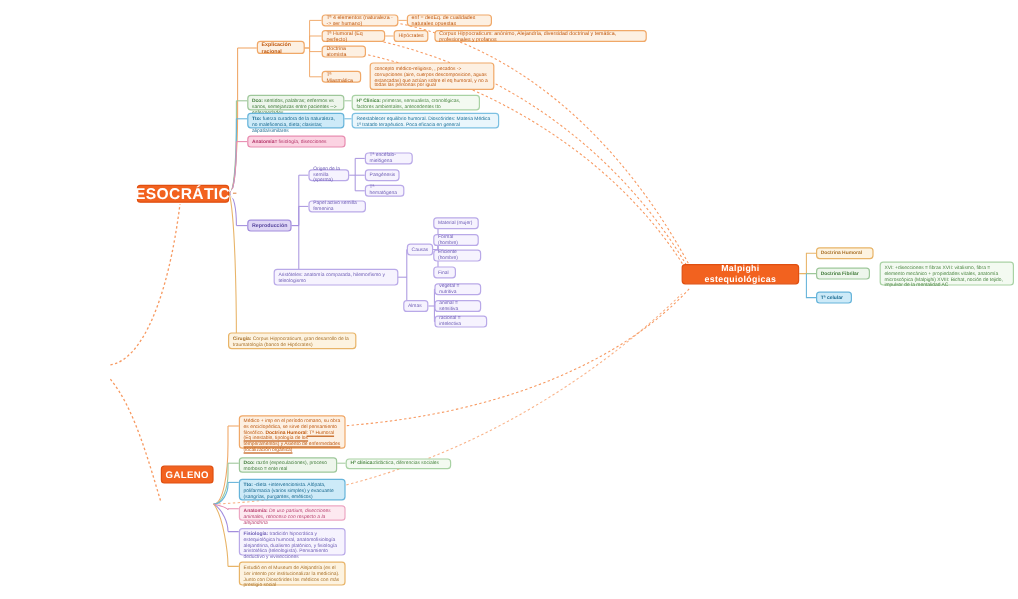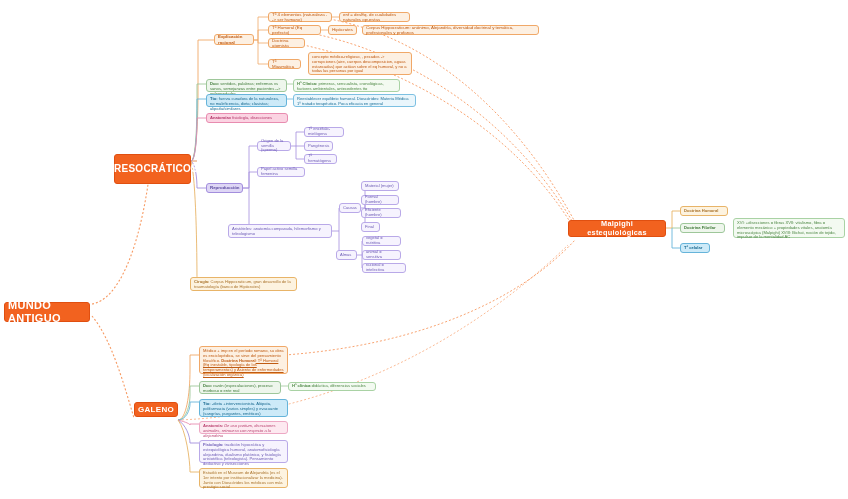--- a/index.html
+++ b/index.html
@@ -11,23 +11,23 @@
 
   .node{position:absolute;box-sizing:border-box;border:1px solid #ccc;border-radius:3px;
         background:#fff;padding:2px 3px;line-height:1.18;}
   .node .t{display:block;}
 
   
   .root{background:#f2621f;border:1px solid #e04f10;border-radius:3px;color:#fff;
         font-weight:bold;letter-spacing:.3px;}
   #mundo-antiguo{left:4px;top:302px;width:86px;height:20px;font-size:11px;
         display:flex;align-items:center;justify-content:center;}
-  #presocraticos{left:114px;top:154px;width:77px;height:30px;font-size:10px;
+  #presocraticos{left:114px;top:154px;width:77px;height:15px;font-size:13px;
         display:flex;align-items:center;justify-content:center;}
-  #galeno{left:134px;top:402px;width:44px;height:15px;font-size:8px;
+  #galeno{left:134px;top:388px;width:44px;height:15px;font-size:8px;
         display:flex;align-items:center;justify-content:center;}
   #doctrinas{left:568px;top:220px;width:98px;height:17px;font-size:7.3px;
         display:flex;align-items:center;justify-content:center;text-align:center;}
 
   
   .or{background:#fdf0e2;border-color:#f0a868;color:#c05a11;}
   .gr{background:#eef6ec;border-color:#9ec79a;color:#3f7a38;}
   .bl{background:#cdeaf8;border-color:#66b4da;color:#17688f;}
   .bl2{background:#eaf6fc;border-color:#7cc0e2;color:#1a6f98;}
   .pk{background:#fbd3e2;border-color:#e88cb0;color:#b33468;}
@@ -131,23 +131,20 @@
     <path d="M178,420 C186,422 190,424 190,425 L190,424" stroke="#e88cb0" stroke-width="0.9" fill="none"></path>
     <path d="M190,424 L199,424" stroke="#e88cb0" stroke-width="0.9" fill="none"></path>
     <path d="M178,420 C186,425 190,436 190,443" stroke="#a38edd" stroke-width="0.9" fill="none"></path>
     <path d="M190,443 L199,443" stroke="#a38edd" stroke-width="0.9" fill="none"></path>
     <path d="M178,420 C186,430 190,460 190,472" stroke="#e8b468" stroke-width="0.9" fill="none"></path>
     <path d="M190,472 L199,472" stroke="#e8b468" stroke-width="0.9" fill="none"></path>
 
     <path d="M281,386 L288,386" stroke="#9ec79a" stroke-width="0.8" fill="none"></path>
   </svg>
 
-  <div class="node root" id="mundo-antiguo">
-    <span class="t">MUNDO ANTIGUO</span>
-  </div>
 
   <div class="node root" id="presocraticos">
     <span class="t">PRESOCRÁTICOS</span>
   </div>
 
   <div class="node root" id="galeno">
     <span class="t">GALENO</span>
   </div>
 
   <div class="node root" id="doctrinas">

